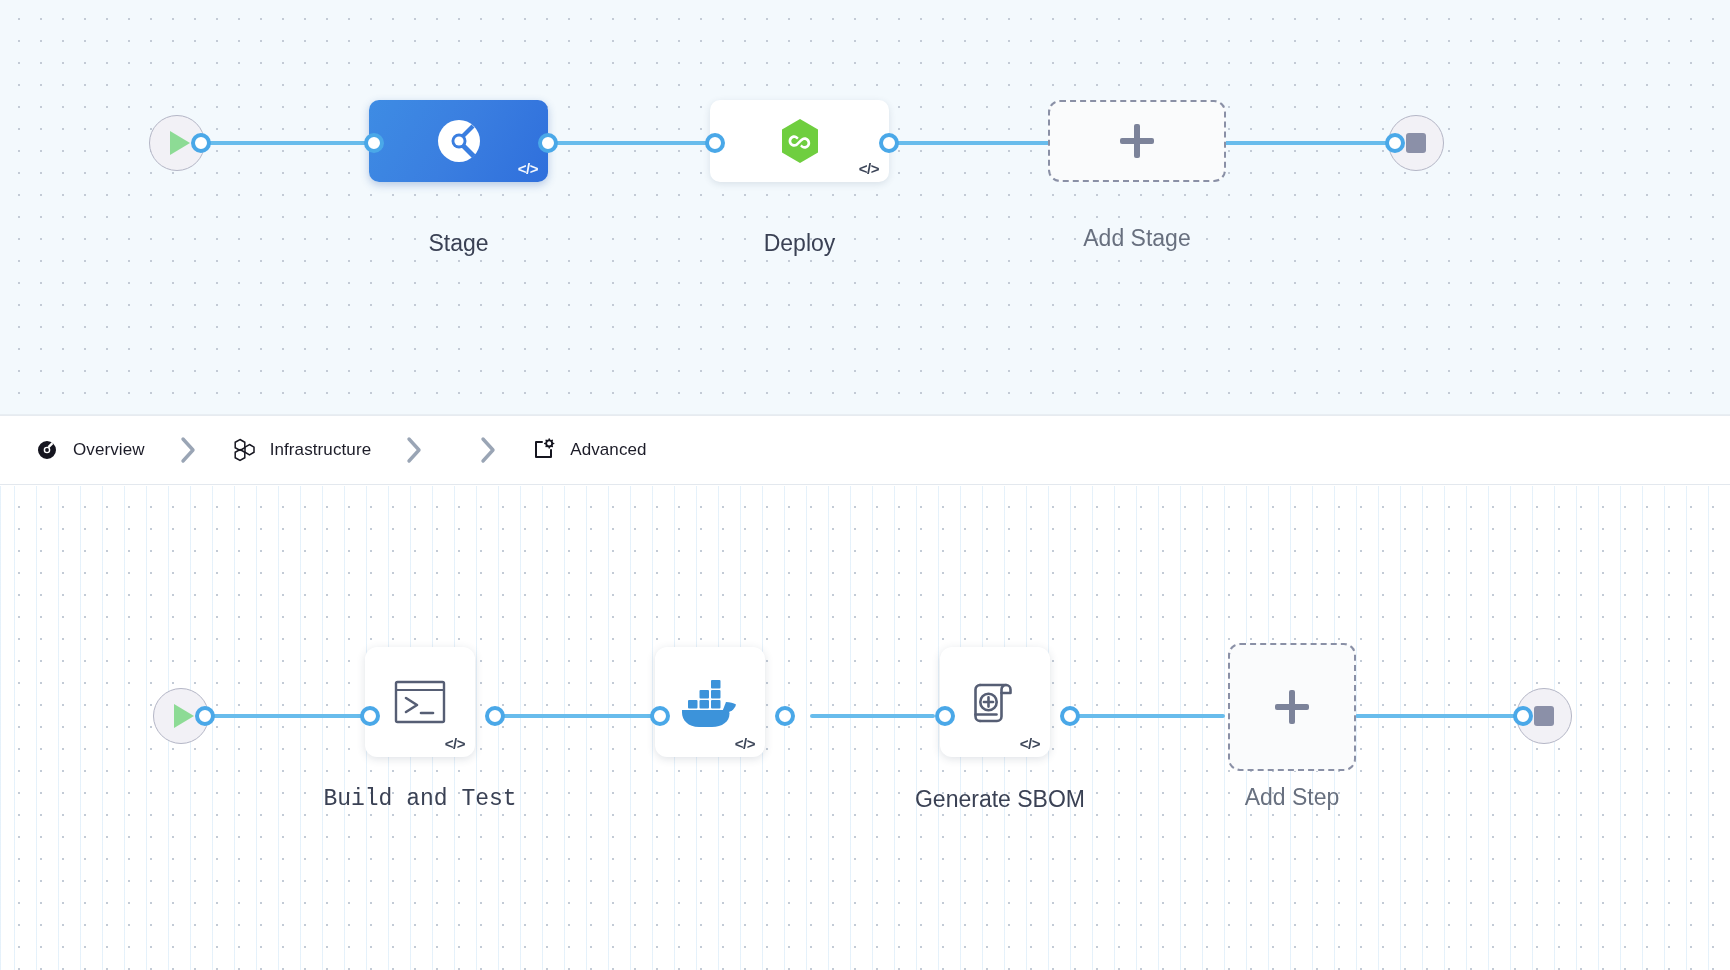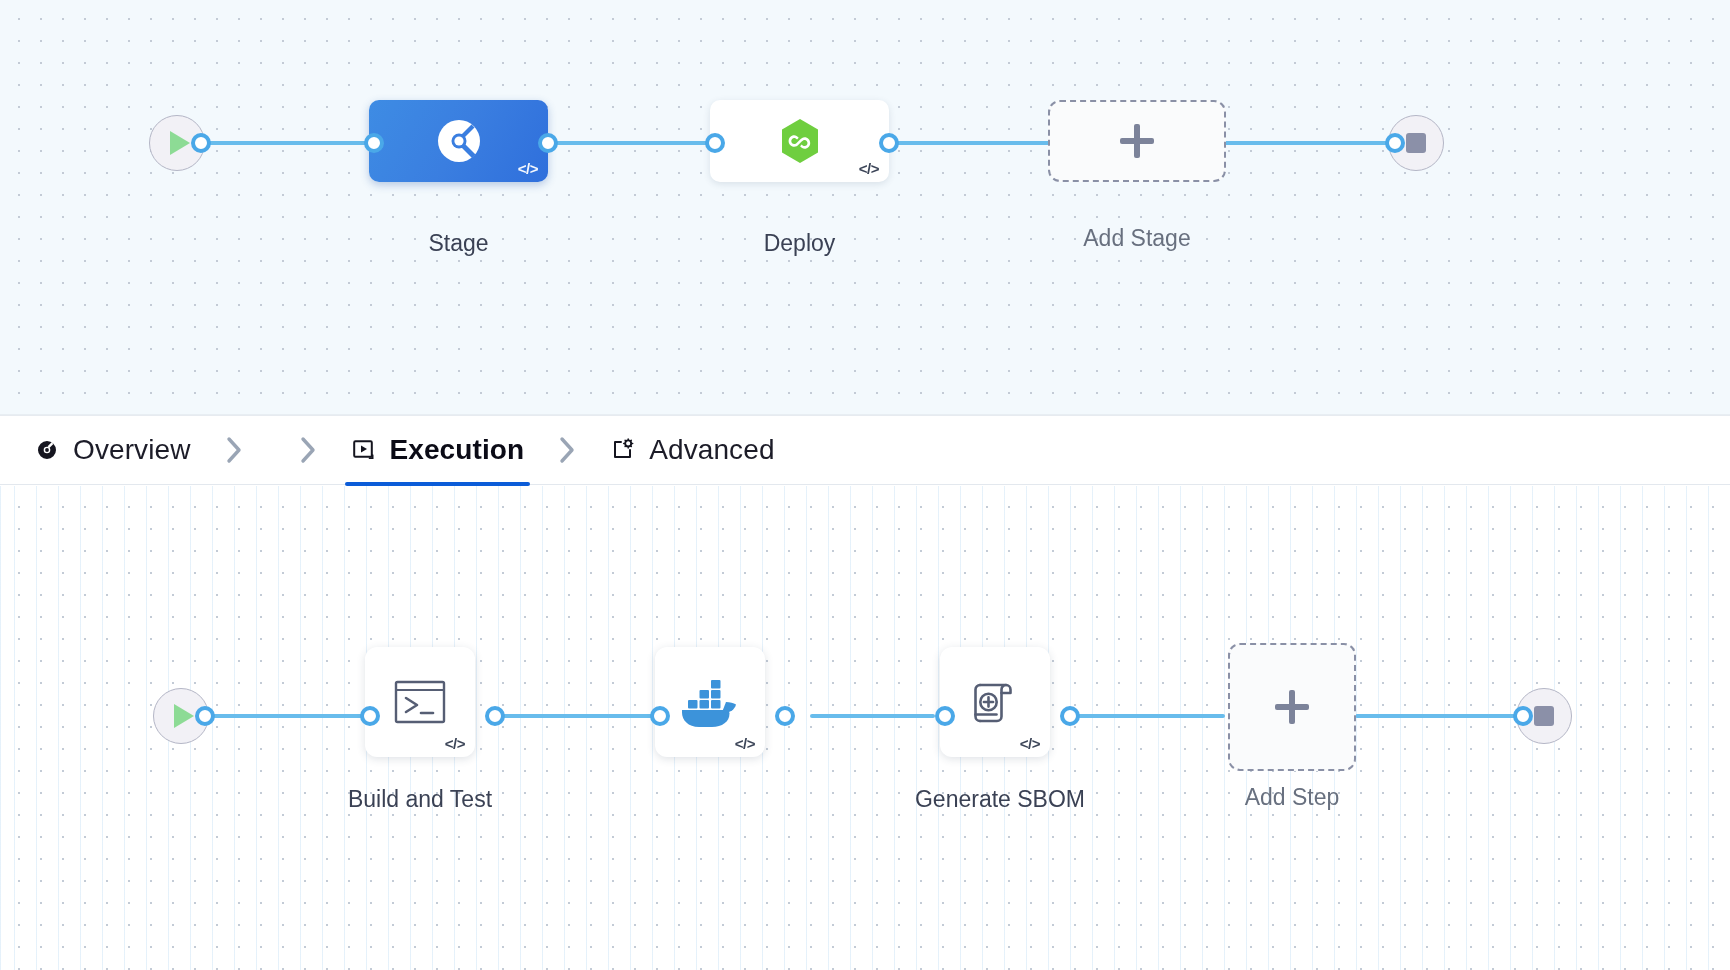--- a/index.html
+++ b/index.html
@@ -34,21 +34,21 @@
     padding-left:28px;box-sizing:border-box;
     z-index:5;
   }
   .tab{
     display:flex;align-items:center;gap:13px;
     height:70px;
     padding:0 6px;
     position:relative;
     cursor:pointer;
     color:#1c1c28;
-    font-size:28px;
+    font-size:17px;
   }
   .tab .tab-label{letter-spacing:.1px;}
   .tab.active .tab-label{font-weight:bold;color:#0b0b16;}
   .tab.active:after{
     content:"";position:absolute;left:0;right:0;bottom:-1px;height:4px;background:#0b5cd8;border-radius:2px;
   }
   .tab-sep{
     display:flex;align-items:center;justify-content:center;
     width:74px;height:70px;color:#9aa5b5;
   }
@@ -209,37 +209,37 @@
       </span>
       <span class="tab-label">Overview</span>
     </div>
 
     <span class="tab-sep">
       <svg width="20" height="30" viewBox="0 0 20 30">
           <path d="M5 4 L15 15 L5 26" stroke="#9aa5b5" stroke-width="3.4" fill="none" stroke-linecap="round" stroke-linejoin="round"></path>
         </svg>
     </span>
 
+    <div class="tab">
+      <span class="tab-icon">
+        <svg width="26" height="26" viewBox="0 0 26 26">
+          <polygon points="9,2.5 13.8,5.3 13.8,10.7 9,13.5 4.2,10.7 4.2,5.3" fill="none" stroke="#15151f" stroke-width="1.5"></polygon>
+          <polygon points="9,12.5 13.8,15.3 13.8,20.7 9,23.5 4.2,20.7 4.2,15.3" fill="none" stroke="#15151f" stroke-width="1.5"></polygon>
+          <polygon points="18.5,7.5 23,10.1 23,15.2 18.5,17.8 14,15.2 14,10.1" fill="none" stroke="#15151f" stroke-width="1.5"></polygon>
+        </svg>
+      </span>
+      <span class="tab-label">Infrastructure</span>
+    </div>
 
     <span class="tab-sep">
       <svg width="20" height="30" viewBox="0 0 20 30">
           <path d="M5 4 L15 15 L5 26" stroke="#9aa5b5" stroke-width="3.4" fill="none" stroke-linecap="round" stroke-linejoin="round"></path>
         </svg>
     </span>
 
-    <div class="tab active">
-      <span class="tab-icon">
-        <svg width="26" height="26" viewBox="0 0 26 26">
-          <rect x="3.2" y="4.2" width="17.6" height="15.6" rx="1.2" fill="none" stroke="#15151f" stroke-width="2"></rect>
-          <polygon points="10,8.6 16,12 10,15.4" fill="#15151f"></polygon>
-          <path d="M21.6 18.2 v3 h-3" fill="none" stroke="#15151f" stroke-width="1.8" stroke-linecap="round"></path>
-        </svg>
-      </span>
-      <span class="tab-label">Execution</span>
-    </div>
 
     <span class="tab-sep">
       <svg width="20" height="30" viewBox="0 0 20 30">
           <path d="M5 4 L15 15 L5 26" stroke="#9aa5b5" stroke-width="3.4" fill="none" stroke-linecap="round" stroke-linejoin="round"></path>
         </svg>
     </span>
 
     <div class="tab">
       <span class="tab-icon">
         <svg width="26" height="26" viewBox="0 0 26 26">
@@ -269,21 +269,21 @@
       <svg width="54" height="46" viewBox="0 0 54 46">
         <rect x="3" y="3" width="48" height="40" rx="1.5" fill="#ffffff" stroke="#565e74" stroke-width="2.4"></rect>
         <line x1="3" y1="11" x2="51" y2="11" stroke="#565e74" stroke-width="2.2"></line>
         <path d="M13 19 L24 26 L13 33" fill="none" stroke="#565e74" stroke-width="2.6" stroke-linecap="round" stroke-linejoin="round"></path>
         <line x1="28" y1="34" x2="40" y2="34" stroke="#565e74" stroke-width="2.6" stroke-linecap="round"></line>
       </svg>
       <span class="code-badge on-white">&lt;/&gt;</span>
     </div>
     <div class="endpoint" style="left:360px;top:220px;"></div>
     <div class="endpoint" style="left:485px;top:220px;"></div>
-    <div class="node-label" style="left:280px;top:295px;width:280px;">Build and Test</div>
+    <div class="node-label" style="left:280px;top:295px;width:280px;font-family:Liberation Mono, monospace;">Build and Test</div>
 
     <div class="step-card" style="left:655px;top:161px;">
       <svg width="72" height="56" viewBox="0 0 72 56">
         <g fill="#3c93da">
           <rect x="14" y="26" width="9.5" height="8.5" rx="1"></rect>
           <rect x="25.5" y="26" width="9.5" height="8.5" rx="1"></rect>
           <rect x="37" y="26" width="9.5" height="8.5" rx="1"></rect>
           <rect x="25.5" y="16" width="9.5" height="8.5" rx="1"></rect>
           <rect x="37" y="16" width="9.5" height="8.5" rx="1"></rect>
           <rect x="37" y="6" width="9.5" height="8.5" rx="1"></rect>

